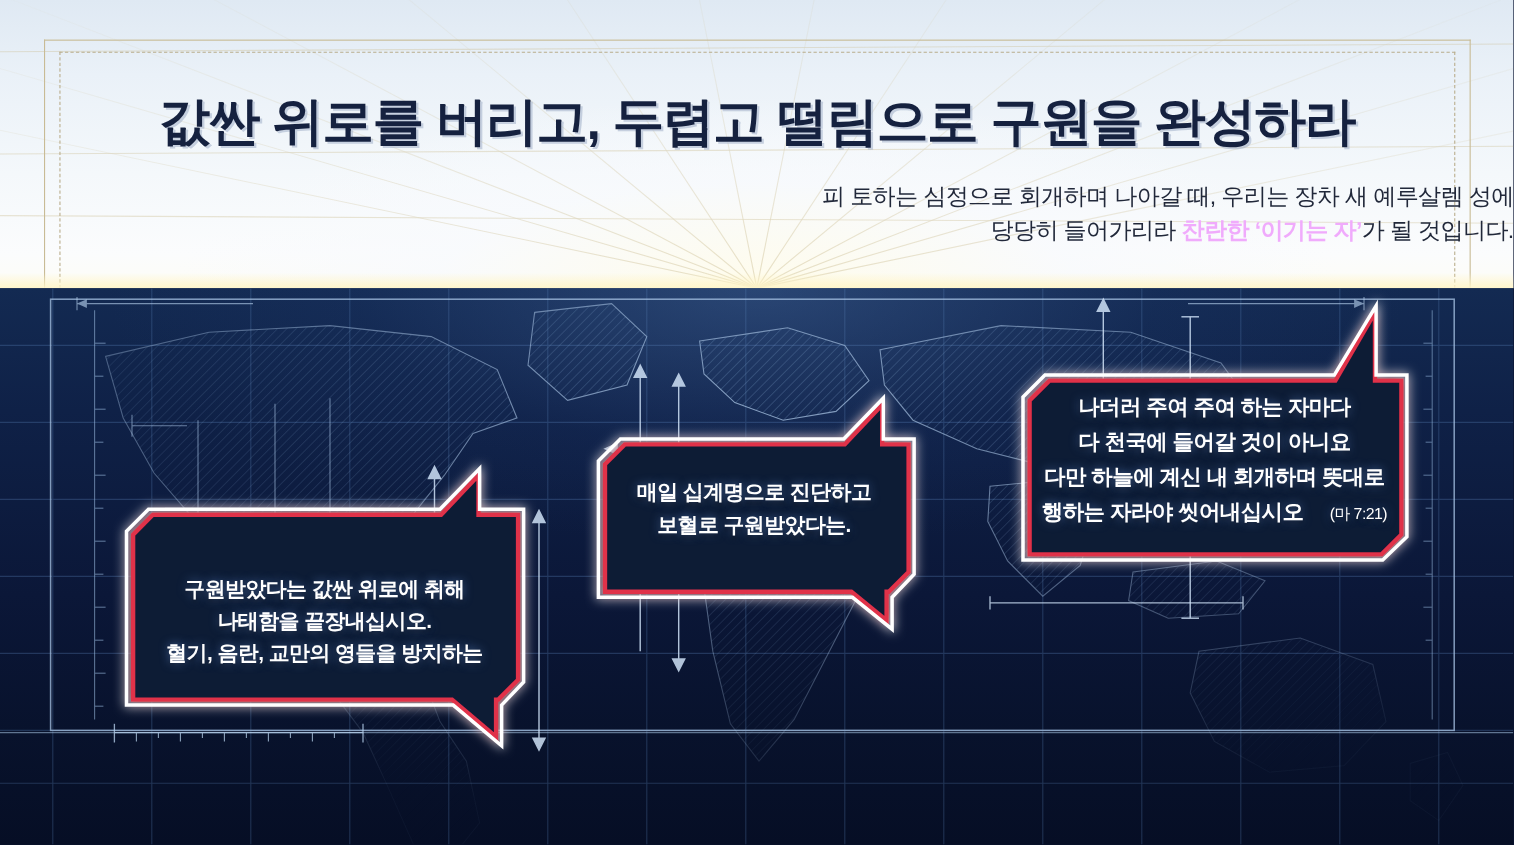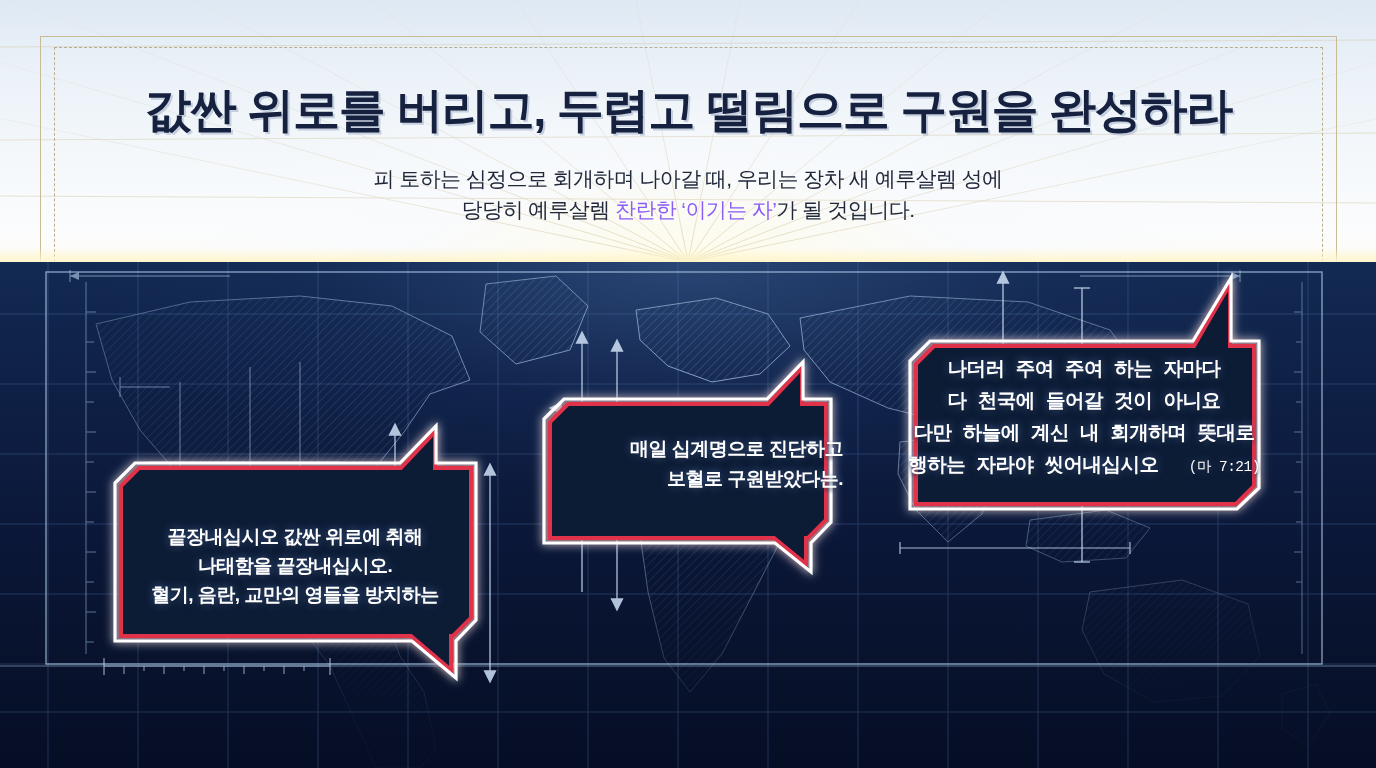--- a/index.html
+++ b/index.html
@@ -44,24 +44,24 @@
   .title {
     position:absolute; left:0; top:79px; width:1376px;
     text-align:center;
     font-size:47px; font-weight:bold; letter-spacing:-1.3px;
     color:#15213f;
     text-shadow:2px 2px 0 rgba(160,175,200,.55), 0 1px 0 rgba(255,255,255,.6);
     white-space:nowrap;
   }
   .subtitle {
     position:absolute; left:0; top:163px; width:1376px;
-    text-align:center;
+    text-align:right;
     font-size:21px; line-height:31px; color:#21283a; letter-spacing:-.6px;
   }
-  .subtitle b { font-weight:normal; color:#8b5cf6; }
+  .subtitle b { font-weight:bold; color:#f0abfc; }
 
   
   .bottom-band {
     position:absolute; left:0; top:262px; width:1376px; height:506px;
     background:
       radial-gradient(ellipse 760px 300px at 50% 0%, rgba(90,130,190,.32) 0%, rgba(40,70,130,.12) 48%, rgba(10,20,50,0) 78%),
       linear-gradient(180deg,#132a52 0%, #0f2147 22%, #0b1738 55%, #08122c 80%, #060e25 100%);
     overflow:hidden;
   }
   .bp-svg { position:absolute; left:0; top:0; width:1376px; height:506px; }
@@ -74,23 +74,23 @@
     text-align:center; color:#fff; font-weight:bold;
     letter-spacing:-.5px;
     text-shadow:0 0 9px rgba(120,170,255,.55), 0 2px 4px rgba(0,0,0,.7);
   }
   .btext .ref { font-size:.74em; font-weight:normal;margin-left:19px; }
 
   #b1 { left:95px; top:438px; width:400px; height:232px; }
   #b1 .btext { top:84px; font-size:19px; line-height:29px; }
 
   #b2 { left:528px; top:378px; width:315px; height:186px; }
-  #b2 .btext { top:56px; font-size:19px; line-height:30px;text-align:right; }
-
-  #b3 { left:894px; top:278px; width:380px; height:258px;font-family:Liberation Mono, monospace; }
+  #b2 .btext { top:56px; font-size:19px; line-height:30px; }
+
+  #b3 { left:914px; top:278px; width:380px; height:258px; }
   #b3 .btext { top:76px; font-size:19.5px; line-height:32px; }
 </style>
 </head>
 <body>
 
 <div id="slide">
 
   <div class="top-band">
     <svg class="rays" viewBox="0 0 1376 262" preserveAspectRatio="none">
       <defs>
@@ -123,21 +123,21 @@
     </svg>
     <div class="gold-frame"></div>
     <div class="gold-dash"></div>
     <div class="horizon-glow"></div>
   </div>
 
   <h1 class="title">값싼 위로를 버리고, 두렵고 떨림으로 구원을 완성하라</h1>
 
   <div class="subtitle">
     <div>피 토하는 심정으로 회개하며 나아갈 때, 우리는 장차 새 예루살렘 성에</div>
-    <div><span>당당히 예루살렘 </span><b>찬란한 ‘이기는 자’</b><span>가 될 것입니다.</span></div>
+    <div><span>당당히 들어가리라 </span><b>찬란한 ‘이기는 자’</b><span>가 될 것입니다.</span></div>
   </div>
 
   <div class="bottom-band">
     <svg class="bp-svg" viewBox="0 0 1376 506">
       <defs>
         <pattern id="hatch" width="6" height="6" patternTransform="rotate(45)" patternUnits="userSpaceOnUse">
           <line x1="0" y1="0" x2="0" y2="6" stroke="#9dc0e8" stroke-width="1.1" opacity=".5"></line>
         </pattern>
         <radialGradient id="mapFade" cx="50%" cy="22%" r="72%">
           <stop offset="0%" stop-color="#fff" stop-opacity=".95"></stop>
@@ -309,21 +309,21 @@
               <feMergeNode in="SourceGraphic"></feMergeNode>
             </feMerge>
         </filter>
       </defs>
       <g filter="url(#gl1)">
         <path d="M26 48 L44 30 L306 30 L340 -6 L340 30 L376 30 L376 180 L358 198 L356 198 L356 232 L316 198 L26 198 Z" fill="#101a36" stroke="#e03048" stroke-width="4"></path>
         <path d="M20 45 L40 25 L305 25 L341 -12 L341 25 L381 25 L381 182 L361 203 L361 240 L317 203 L20 203 Z" fill="none" stroke="#ffffff" stroke-width="3.2"></path>
       </g>
     </svg>
     <div class="btext">
-      <div>끝장내십시오 값싼 위로에 취해</div>
+      <div>구원받았다는 값싼 위로에 취해</div>
       <div>나태함을 끝장내십시오.</div>
       <div>혈기, 음란, 교만의 영들을 방치하는</div>
     </div>
   </div>
 
   <div class="bubble" id="b2">
     <svg width="315" height="186" viewBox="0 0 315 186">
       <defs>
         <filter id="gl2" x="-25%" y="-25%" width="150%" height="150%">
           <feGaussianBlur stdDeviation="5" result="b"></feGaussianBlur>

